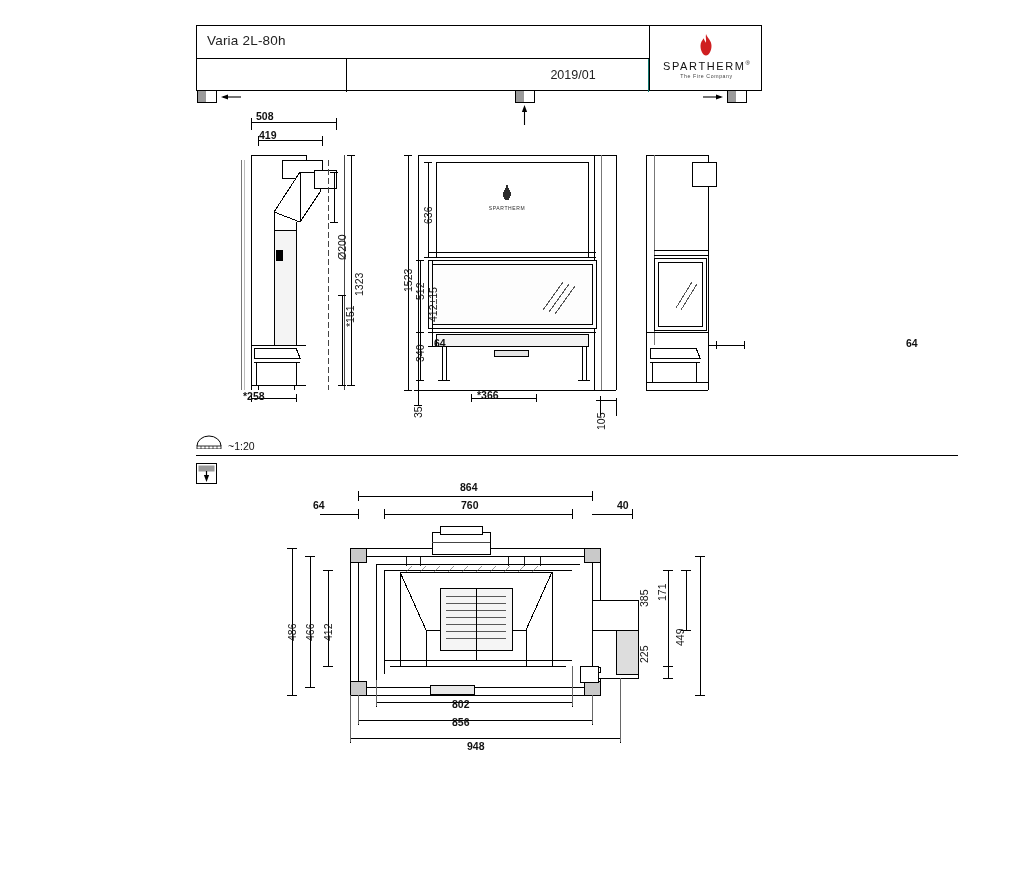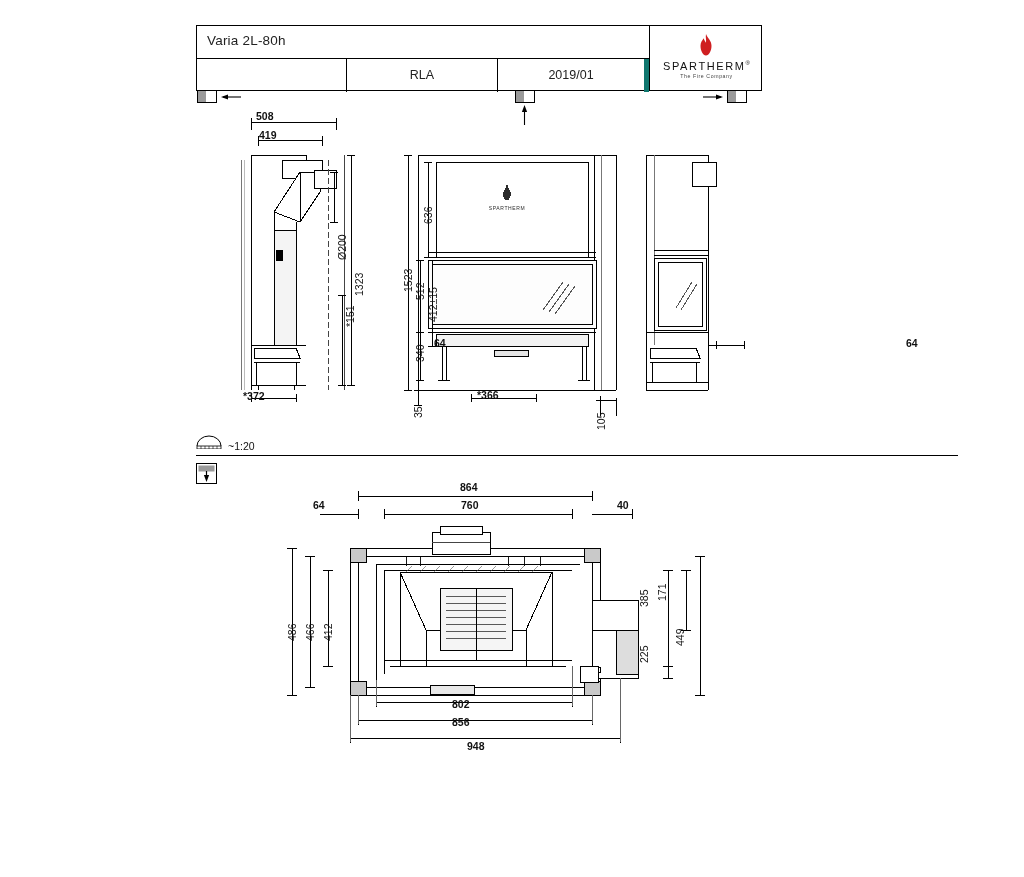--- a/index.html
+++ b/index.html
@@ -5,21 +5,21 @@
   html,body{margin:0;padding:0;background:#ffffff;}
   body{width:1024px;height:877px;font-family:"Liberation Sans",sans-serif;color:#1a1a1a;overflow:hidden;position:relative;}
   .sheet{position:absolute;left:0;top:0;width:1024px;height:614px;}
 
   
   .titleblock{position:absolute;left:196px;top:25px;width:566px;height:66px;border:1px solid #000;box-sizing:border-box;}
   .tb-row1{position:absolute;left:0;top:0;width:452px;height:33px;border-bottom:1px solid #000;box-sizing:border-box;}
   .tb-title{position:absolute;left:10px;top:7px;font-size:13.5px;letter-spacing:.2px;color:#222;}
   .tb-c1{position:absolute;left:0;top:33px;width:150px;height:33px;border-right:1px solid #000;box-sizing:border-box;}
   .tb-c2{position:absolute;left:150px;top:33px;width:151px;height:33px;border-right:1px solid #000;box-sizing:border-box;}
-  .tb-c3{position:absolute;left:301px;top:33px;width:151px;height:33px;border-right:5px solid #0f766e;box-sizing:border-box;}
+  .tb-c3{position:absolute;left:301px;top:33px;width:151px;height:33px;border-right:1px solid #0f766e;box-sizing:border-box;}
   .tb-c2 span,.tb-c3 span{display:block;text-align:center;font-size:12.5px;margin-top:9px;color:#222;}
   .tb-logo{position:absolute;left:452px;top:0;width:113px;height:65px;box-sizing:border-box;border-left:1px solid #000;}
   .logo-flame{position:absolute;left:49px;top:8px;width:14px;height:22px;}
   .logo-name{position:absolute;left:0;top:34px;width:113px;text-align:center;font-size:11px;letter-spacing:1.6px;color:#111;font-family:"Liberation Sans",sans-serif;}
   .logo-reg{font-size:6px;vertical-align:super;letter-spacing:0;}
   .logo-sub{position:absolute;left:0;top:47px;width:113px;text-align:center;font-size:5.2px;letter-spacing:.6px;color:#444;}
 
   
   .vm{position:absolute;}
   .vm .box{width:20px;height:13px;border:1px solid #000;background:#fff;box-sizing:border-box;}
@@ -41,23 +41,20 @@
 </head>
 <body>
 
 <div class="sheet">
 
   <div class="titleblock">
     <div class="tb-row1">
       <div class="tb-title">Varia 2L-80h</div>
     </div>
     <div class="tb-c1"></div>
-    <div class="tb-c2">
-      <span>RLA</span>
-    </div>
     <div class="tb-c3">
       <span>2019/01</span>
     </div>
     <div class="tb-logo">
       <svg class="logo-flame" viewBox="0 0 14 22">
         <path d="M7 0 C8.6 4.5 12.5 6.4 12.5 11.8 C12.5 17 10 21.5 7 21.5 C4 21.5 1.5 17 1.5 11.8 C1.5 8.2 3.3 6.6 4.6 4.2 C5.2 6.2 6.3 7.2 6.9 8.8 C7.6 6.5 6.3 3.2 7 0 Z" fill="#cf1f21"></path>
       </svg>
       <div class="logo-name"><span>SPARTHERM</span><span class="logo-reg">®</span></div>
       <div class="logo-sub">The Fire Company</div>
     </div>
@@ -239,21 +236,21 @@
       <line x1="404" y1="296" x2="404" y2="304"></line>
       <line x1="404" y1="300" x2="404" y2="316"></line>
     </g>
   </svg>
 
   <div class="dim" style="left:256px;top:110px;">508</div>
   <div class="dim" style="left:259px;top:129px;text-align:center;">419</div>
   <div class="dimv" style="left:336px;top:260px;">Ø200</div>
   <div class="dimv" style="left:353px;top:296px;">1323</div>
   <div class="dimv" style="left:344px;top:327px;">*151</div>
-  <div class="dim" style="left:243px;top:390px;">*372</div>
+  <div class="dim" style="left:243px;top:390px;">*258</div>
 
   <div class="dimv" style="left:402px;top:292px;">1523</div>
   <div class="dimv" style="left:422px;top:224px;">636</div>
   <div class="dimv" style="left:414px;top:300px;">512</div>
   <div class="dimv" style="left:427px;top:322px;">412±15</div>
   <div class="dimv" style="left:414px;top:362px;">340</div>
   <div class="dim" style="left:434px;top:337px;">64</div>
   <div class="dimv" style="left:412px;top:418px;">35</div>
   <div class="dim" style="left:477px;top:389px;">*366</div>
 

